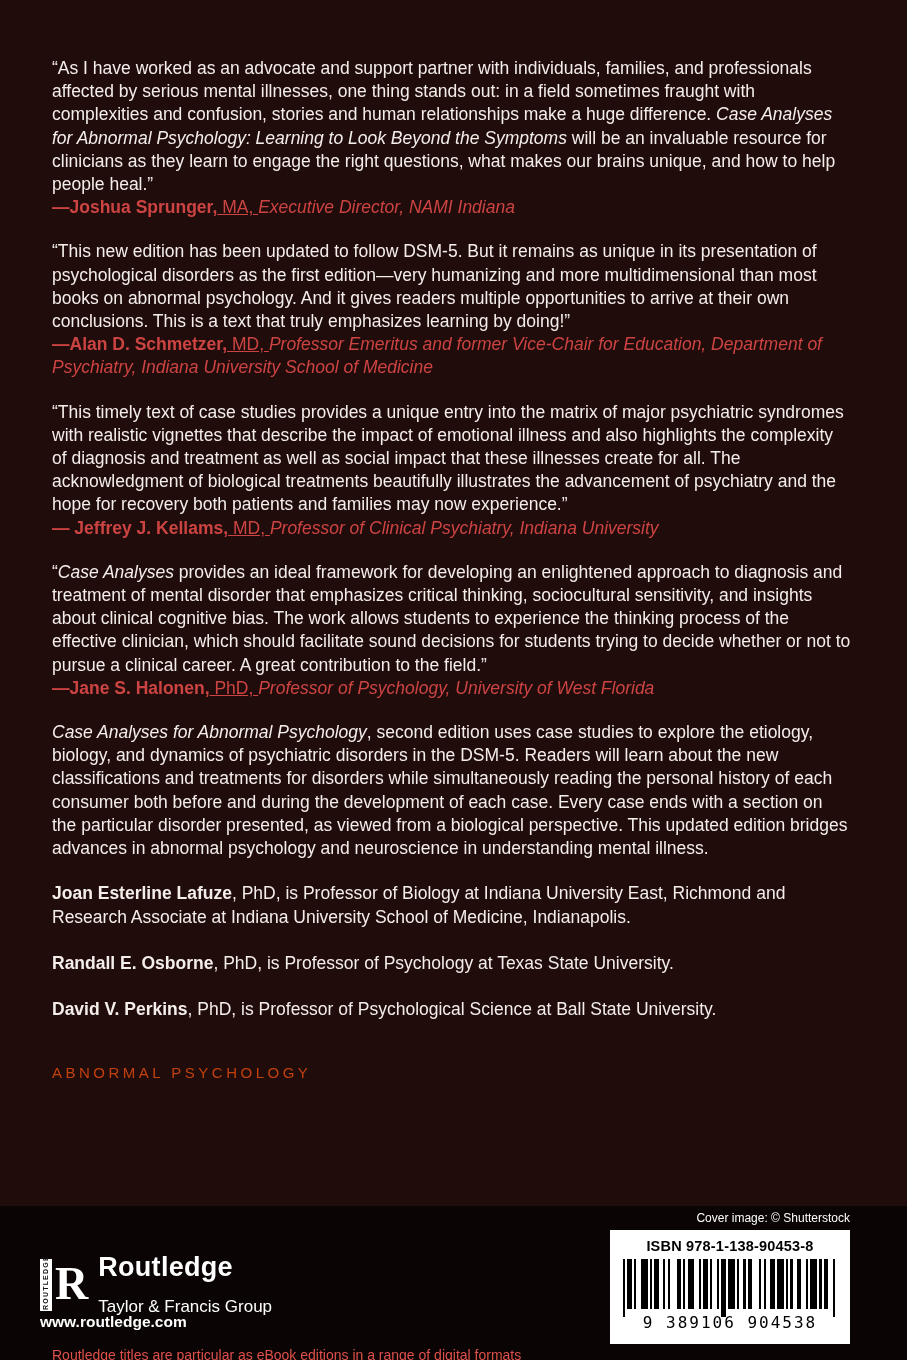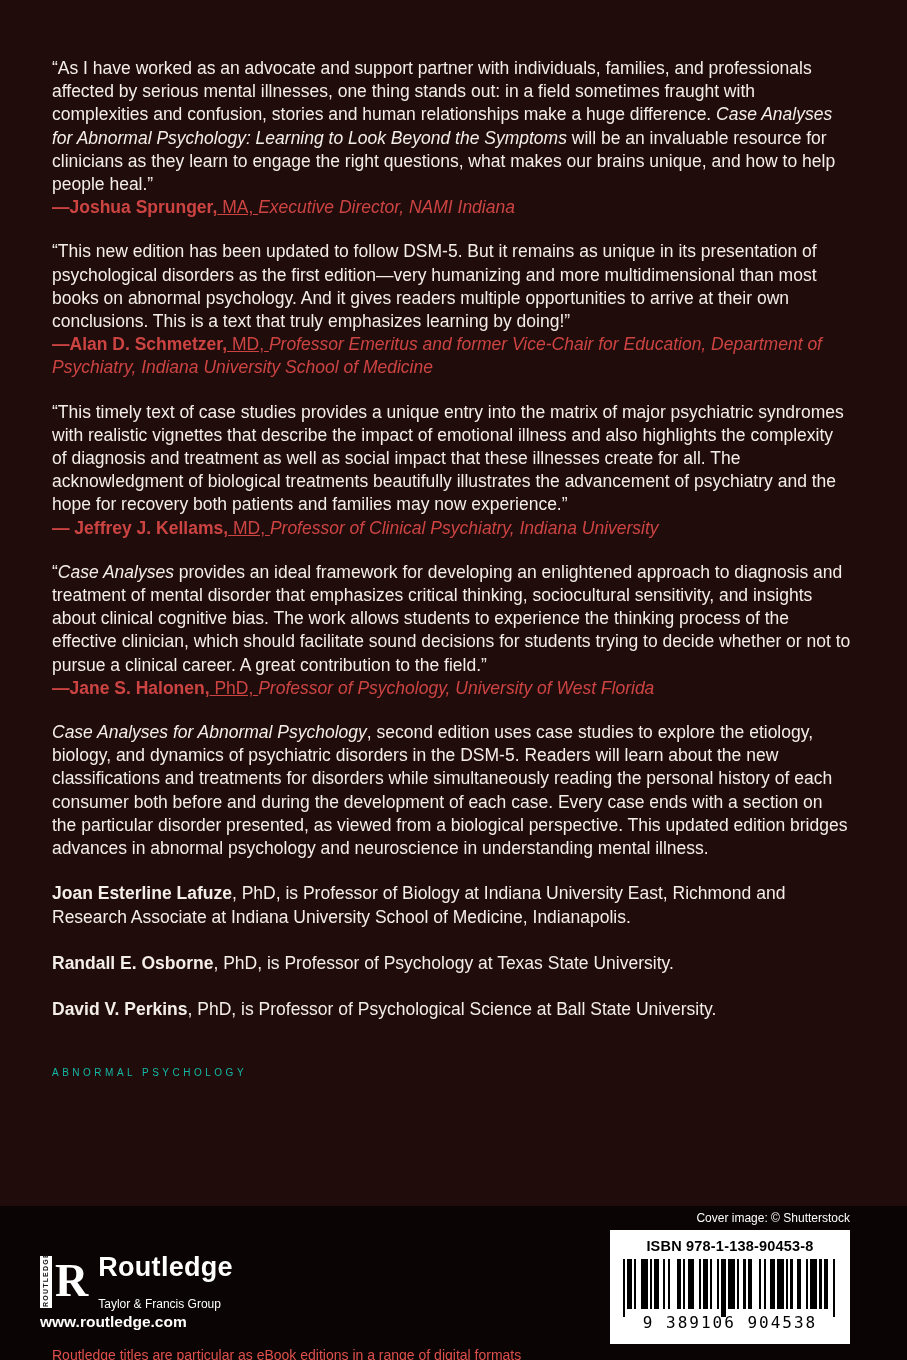--- a/index.html
+++ b/index.html
@@ -24,23 +24,23 @@
   .attribution { color:#cc4442; }
   .attribution .name { font-weight:bold; font-style:normal; }
   .attribution .degree { font-style:normal;text-decoration:underline; }
   .attribution .role { font-style:italic; }
   .description { margin-bottom:22px; }
   .description i { font-style:italic; }
   .bio { margin-bottom:23px; }
   .bio b { font-weight:bold; }
   .category {
     margin-top:40px;
-    font-size:10px;
+    font-size:15px;
     letter-spacing:3.5px;
-    color:#14b8a6;
+    color:#c2410c;
   }
 
   footer {
     position:absolute; left:0; right:0; bottom:0;
     height:154px;
     background:#0a0504;
   }
   .cover-credit {
     position:absolute; top:5px; right:57px; width:240px;
     color:#ffffff; font-size:12px; text-align:right;
@@ -80,21 +80,21 @@
     line-height:10px; padding:1px 1px; text-align:center;
   }
   .big-r {
     color:#ffffff;
     font-family:"Liberation Serif", serif;
     font-weight:bold; font-size:46px; line-height:50px;
     margin-left:3px;
   }
   .wordmark { margin-left:10px; color:#ffffff; }
   .pub-name { font-size:27px; font-weight:bold; letter-spacing:0.3px; line-height:30px; }
-  .pub-tagline { font-size:12px; margin-top:15px; }
+  .pub-tagline { font-size:17px; margin-top:15px; }
   .pub-url {
     position:absolute; left:40px; top:107px;
     color:#ffffff; font-weight:bold; font-size:15.5px;
   }
   .ebook-note {
     position:absolute; left:52px; top:141px;
     color:#df504c; font-size:14px;
   }
   .informa {
     position:absolute; right:57px; top:153px;

